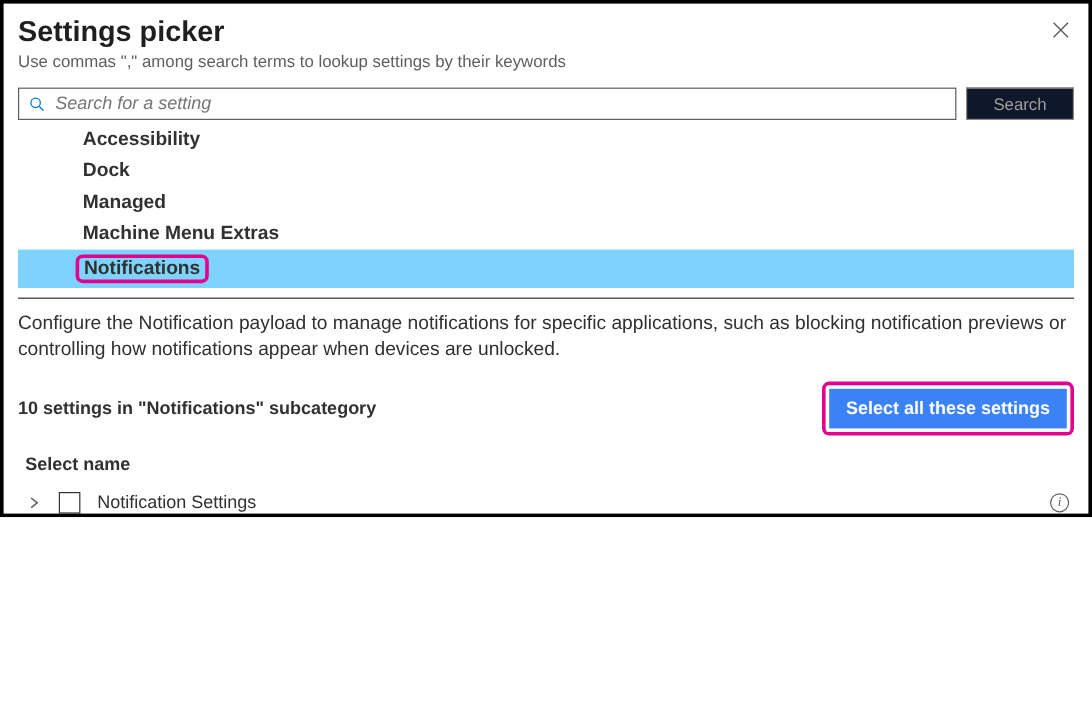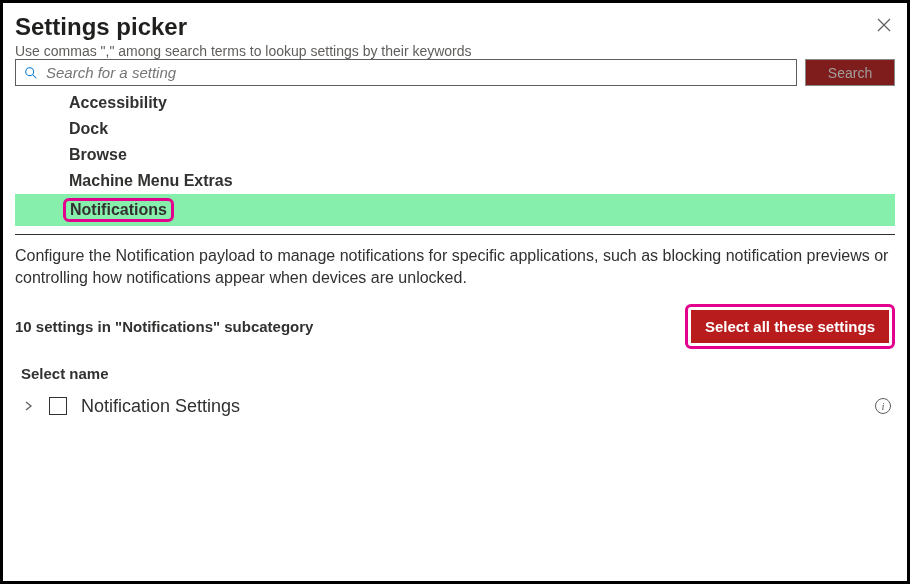--- a/index.html
+++ b/index.html
@@ -1,45 +1,45 @@
 <!DOCTYPE html>
 <html><head>
   <meta charset="utf-8">
   <style>
     * { box-sizing: border-box; margin: 0; padding: 0; }
     body { font-family: "Segoe UI", Tahoma, sans-serif; font-size: 14px; color: #323130; background: #fff; }
-    .panel { width: 910px; height: 584px; border: 3px solid #000; padding: 10px 12px; position: relative; }
+    .panel { width: 910px; height: 431px; border: 3px solid #000; padding: 10px 12px; position: relative; }
     .header { display: flex; justify-content: space-between; align-items: flex-start; }
     .title { font-size: 24px; font-weight: 600; color: #201f1e; }
     .subtitle { font-size: 14px; color: #605e5c; margin-top: 2px; }
     .close-btn { font-size: 18px; color: #605e5c; cursor: pointer; line-height: 1; padding: 4px; }
-    .search-row { display: flex; gap: 8px; margin-top: 0; }
+    .search-row { display: flex; gap: 8px; margin-top: 14px; }
     .search-wrap { flex: 1; display: flex; align-items: center; border: 1px solid #605e5c; padding: 4px 8px; }
     .search-icon svg { width: 14px; height: 14px; display: block; }
     .search-input { flex: 1; border: none; outline: none; font-size: 15px; font-style: italic; margin-left: 8px; color: #323130; }
-    .search-btn { width: 90px; border: 1px solid #8a8886; background: #7f1d1d; color: #a19f9d; cursor: default; font-size: 14px; }
+    .search-btn { width: 90px; border: 1px solid #8a8886; background: #0f172a; color: #a19f9d; cursor: default; font-size: 14px; }
     .browse-label { font-size: 15px; font-weight: 700; margin-top: 8px; }
     .tree { margin-top: 4px; }
     .tree-item { display: flex; align-items: center; padding: 4px 0; font-size: 16px; cursor: pointer; }
     .chev { width: 16px; display: inline-flex; justify-content: center; margin-left: 6px; margin-right: 8px; color: #605e5c; }
     .tree-item.level2 { padding-left: 54px; font-weight: bold; }
-    .tree-item.selected { background: #86efac; align-items: center; }
+    .tree-item.selected { background: #7dd3fc; align-items: center; }
     .highlight { border: 3px solid #e3008c; border-radius: 6px; display: inline-flex; align-items: center; padding: 1px 6px 1px 0; }
     .highlight-inner { display: inline-block; padding: 0 4px; }
     .divider { border: none; border-top: 1px solid #323130; margin: 8px 0 10px; }
     .desc { font-size: 16px; line-height: 1.4; }
     .sub-row { display: flex; justify-content: space-between; align-items: center; margin-top: 14px; }
     .sub-count { font-size: 15px; font-weight: 700; }
     .select-all-wrap { border: 3px solid #e3008c; border-radius: 6px; padding: 3px; }
-    .select-all { background: #b91c1c; color: #fff; border: none; padding: 8px 14px; font-size: 15px; font-weight: 600; cursor: pointer; }
+    .select-all { background: #3b82f6; color: #fff; border: none; padding: 8px 14px; font-size: 15px; font-weight: 600; cursor: pointer; }
     .col-header { font-size: 15px; font-weight: 700; margin: 16px 0 8px 6px; }
     .setting-row { display: flex; align-items: center; padding: 6px 4px; }
     .row-chev { width: 20px; color: #605e5c; text-align: center; cursor: pointer; font-size: 14px; }
     .checkbox { width: 18px; height: 18px; border: 1px solid #323130; margin: 0 14px 0 10px; cursor: pointer; }
-    .setting-label { flex: 1; font-size: 18px; }
+    .setting-label { flex: 1; font-size: 15px; }
     .info-icon { width: 16px; height: 16px; border: 1px solid #605e5c; border-radius: 50%; display: flex; align-items: center; justify-content: center; font-size: 11px; color: #605e5c; font-style: italic; cursor: pointer; font-family: Georgia, serif; }
     .tree-scroll { max-height: 272px; overflow: hidden; }
   </style>
 </head>
 <body>
 
 <div class="panel">
 
   <div class="header">
     <div>
@@ -70,21 +70,21 @@
   <div class="tree tree-scroll">
 
 
     <div class="tree-item level2">
         <span>Accessibility</span>
       </div>
     <div class="tree-item level2">
         <span>Dock</span>
       </div>
     <div class="tree-item level2">
-        <span>Browse</span>
+        <span>Managed</span>
       </div>
     <div class="tree-item level2">
         <span>Machine Menu Extras</span>
       </div>
     <div class="tree-item level2 selected" style="padding-left:48px;">
       <span class="highlight highlight-inner"><span>Notifications</span></span>
     </div>
   </div>
 
   <hr class="divider">

